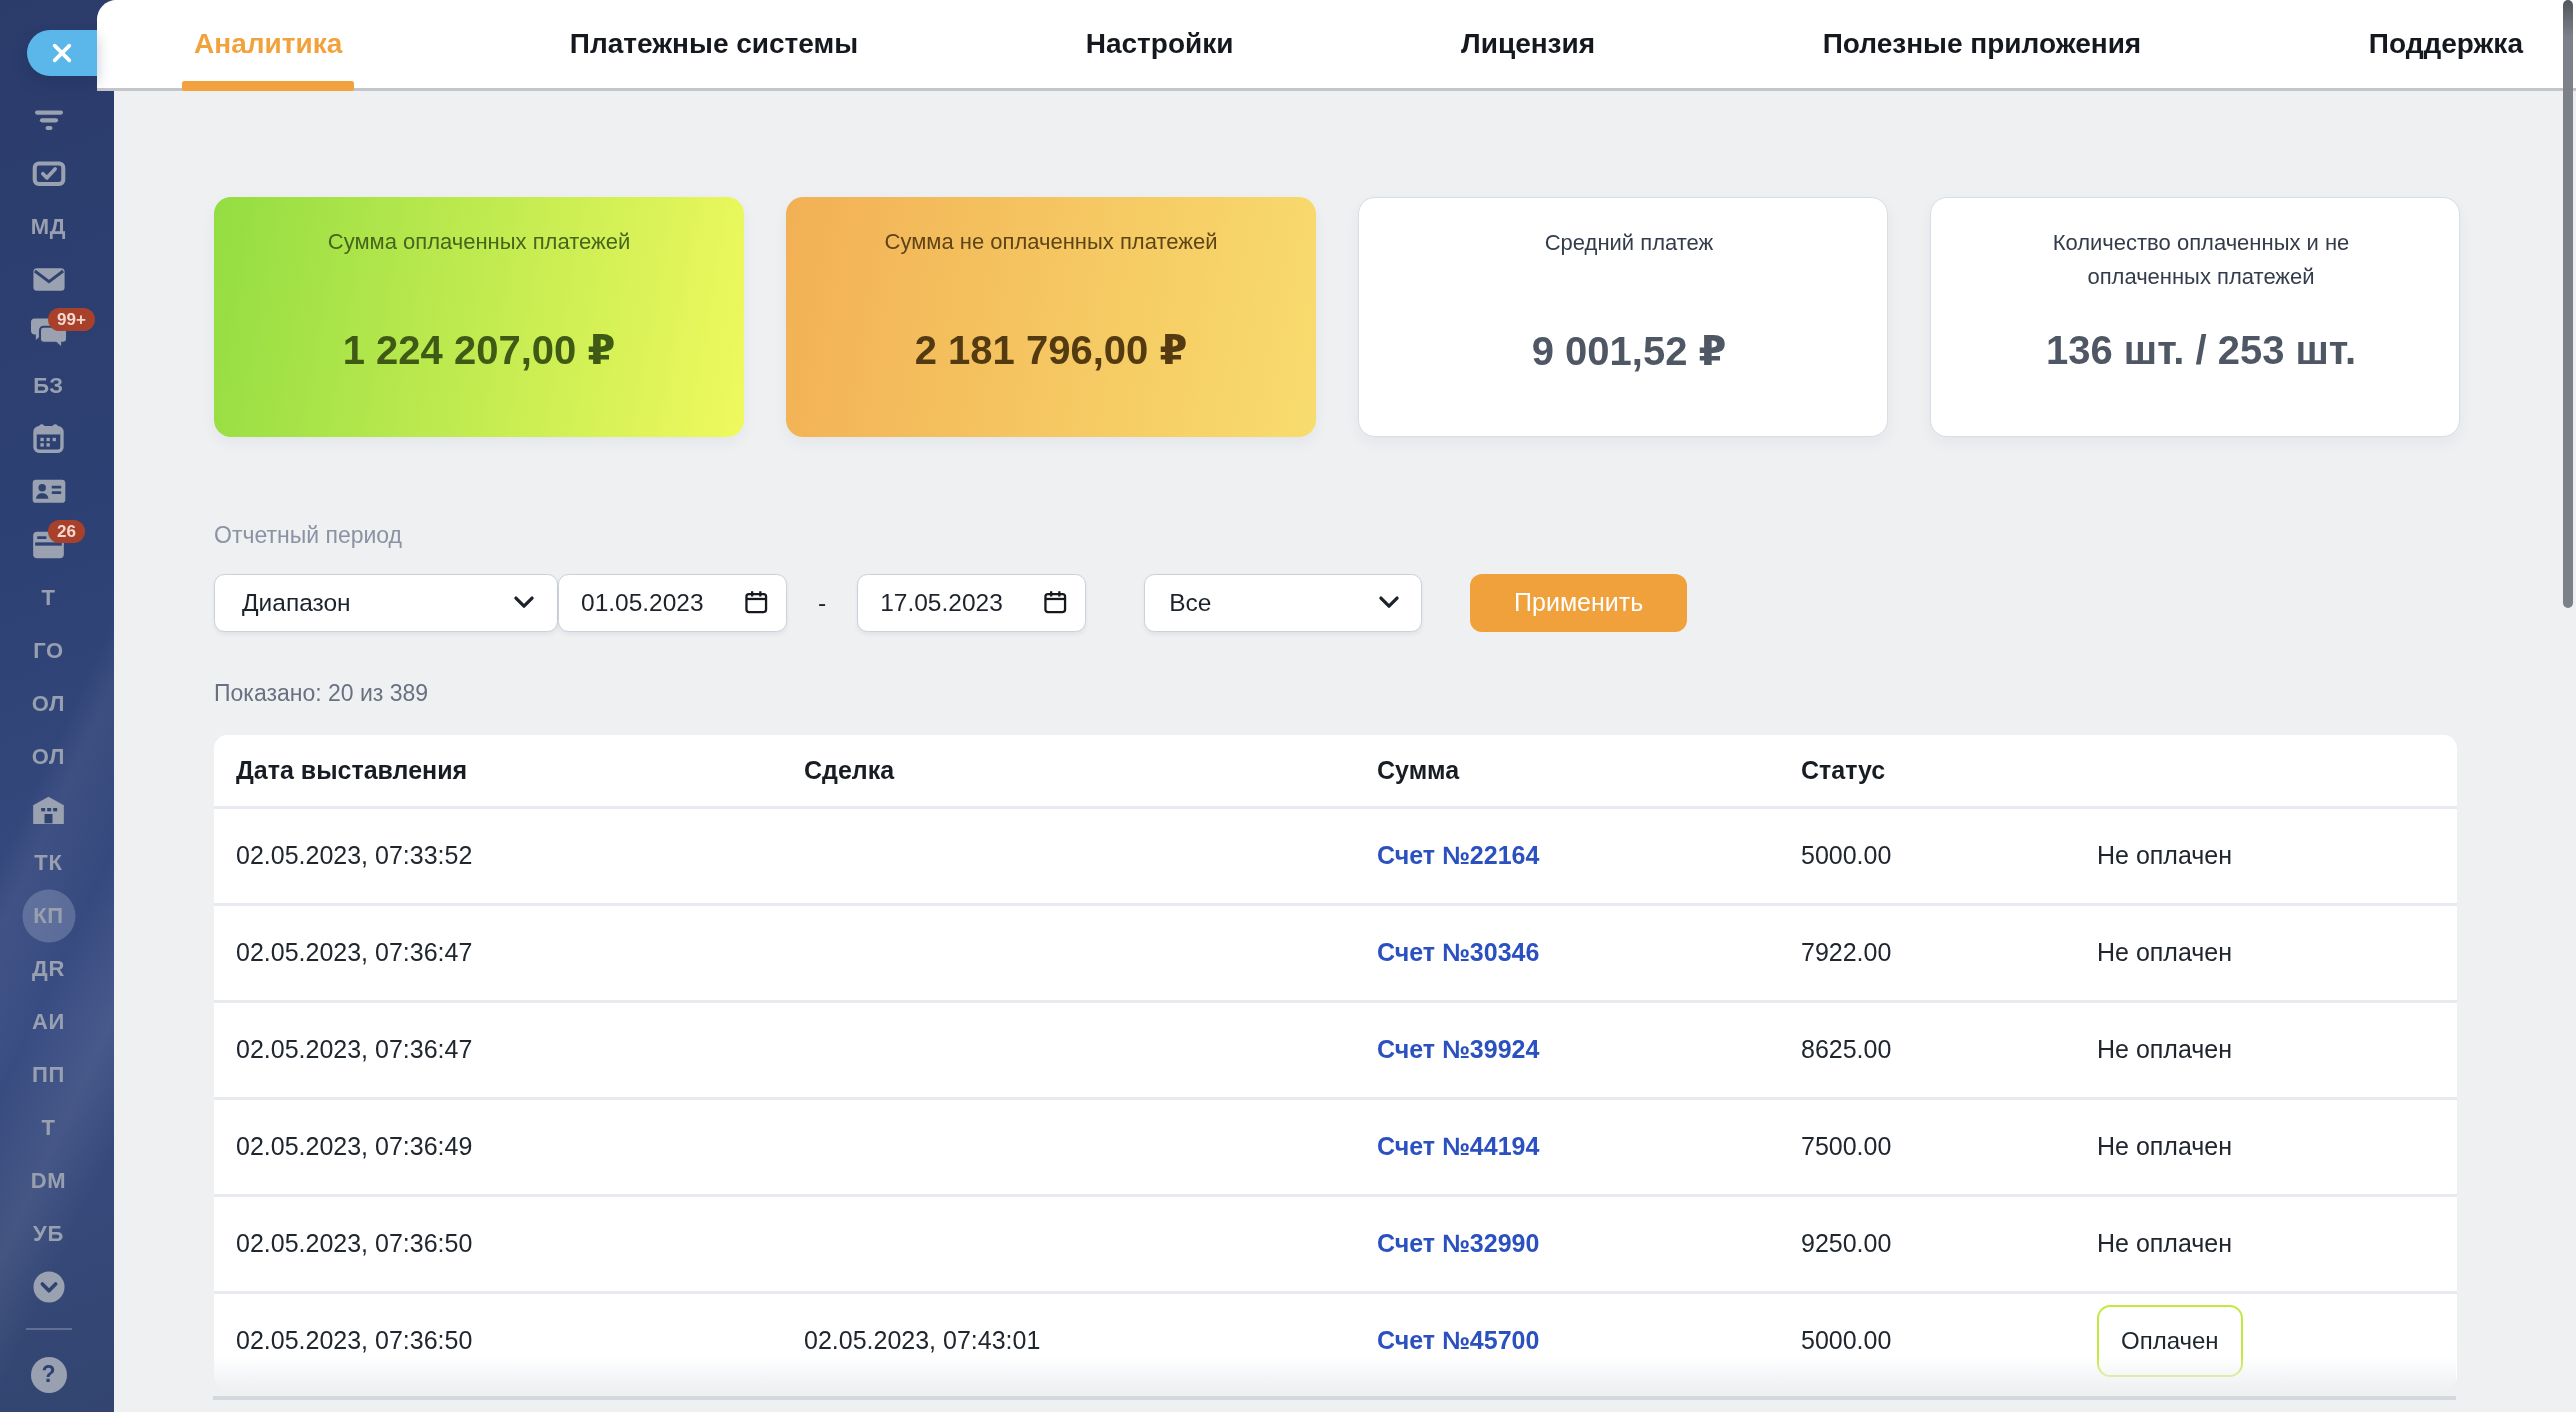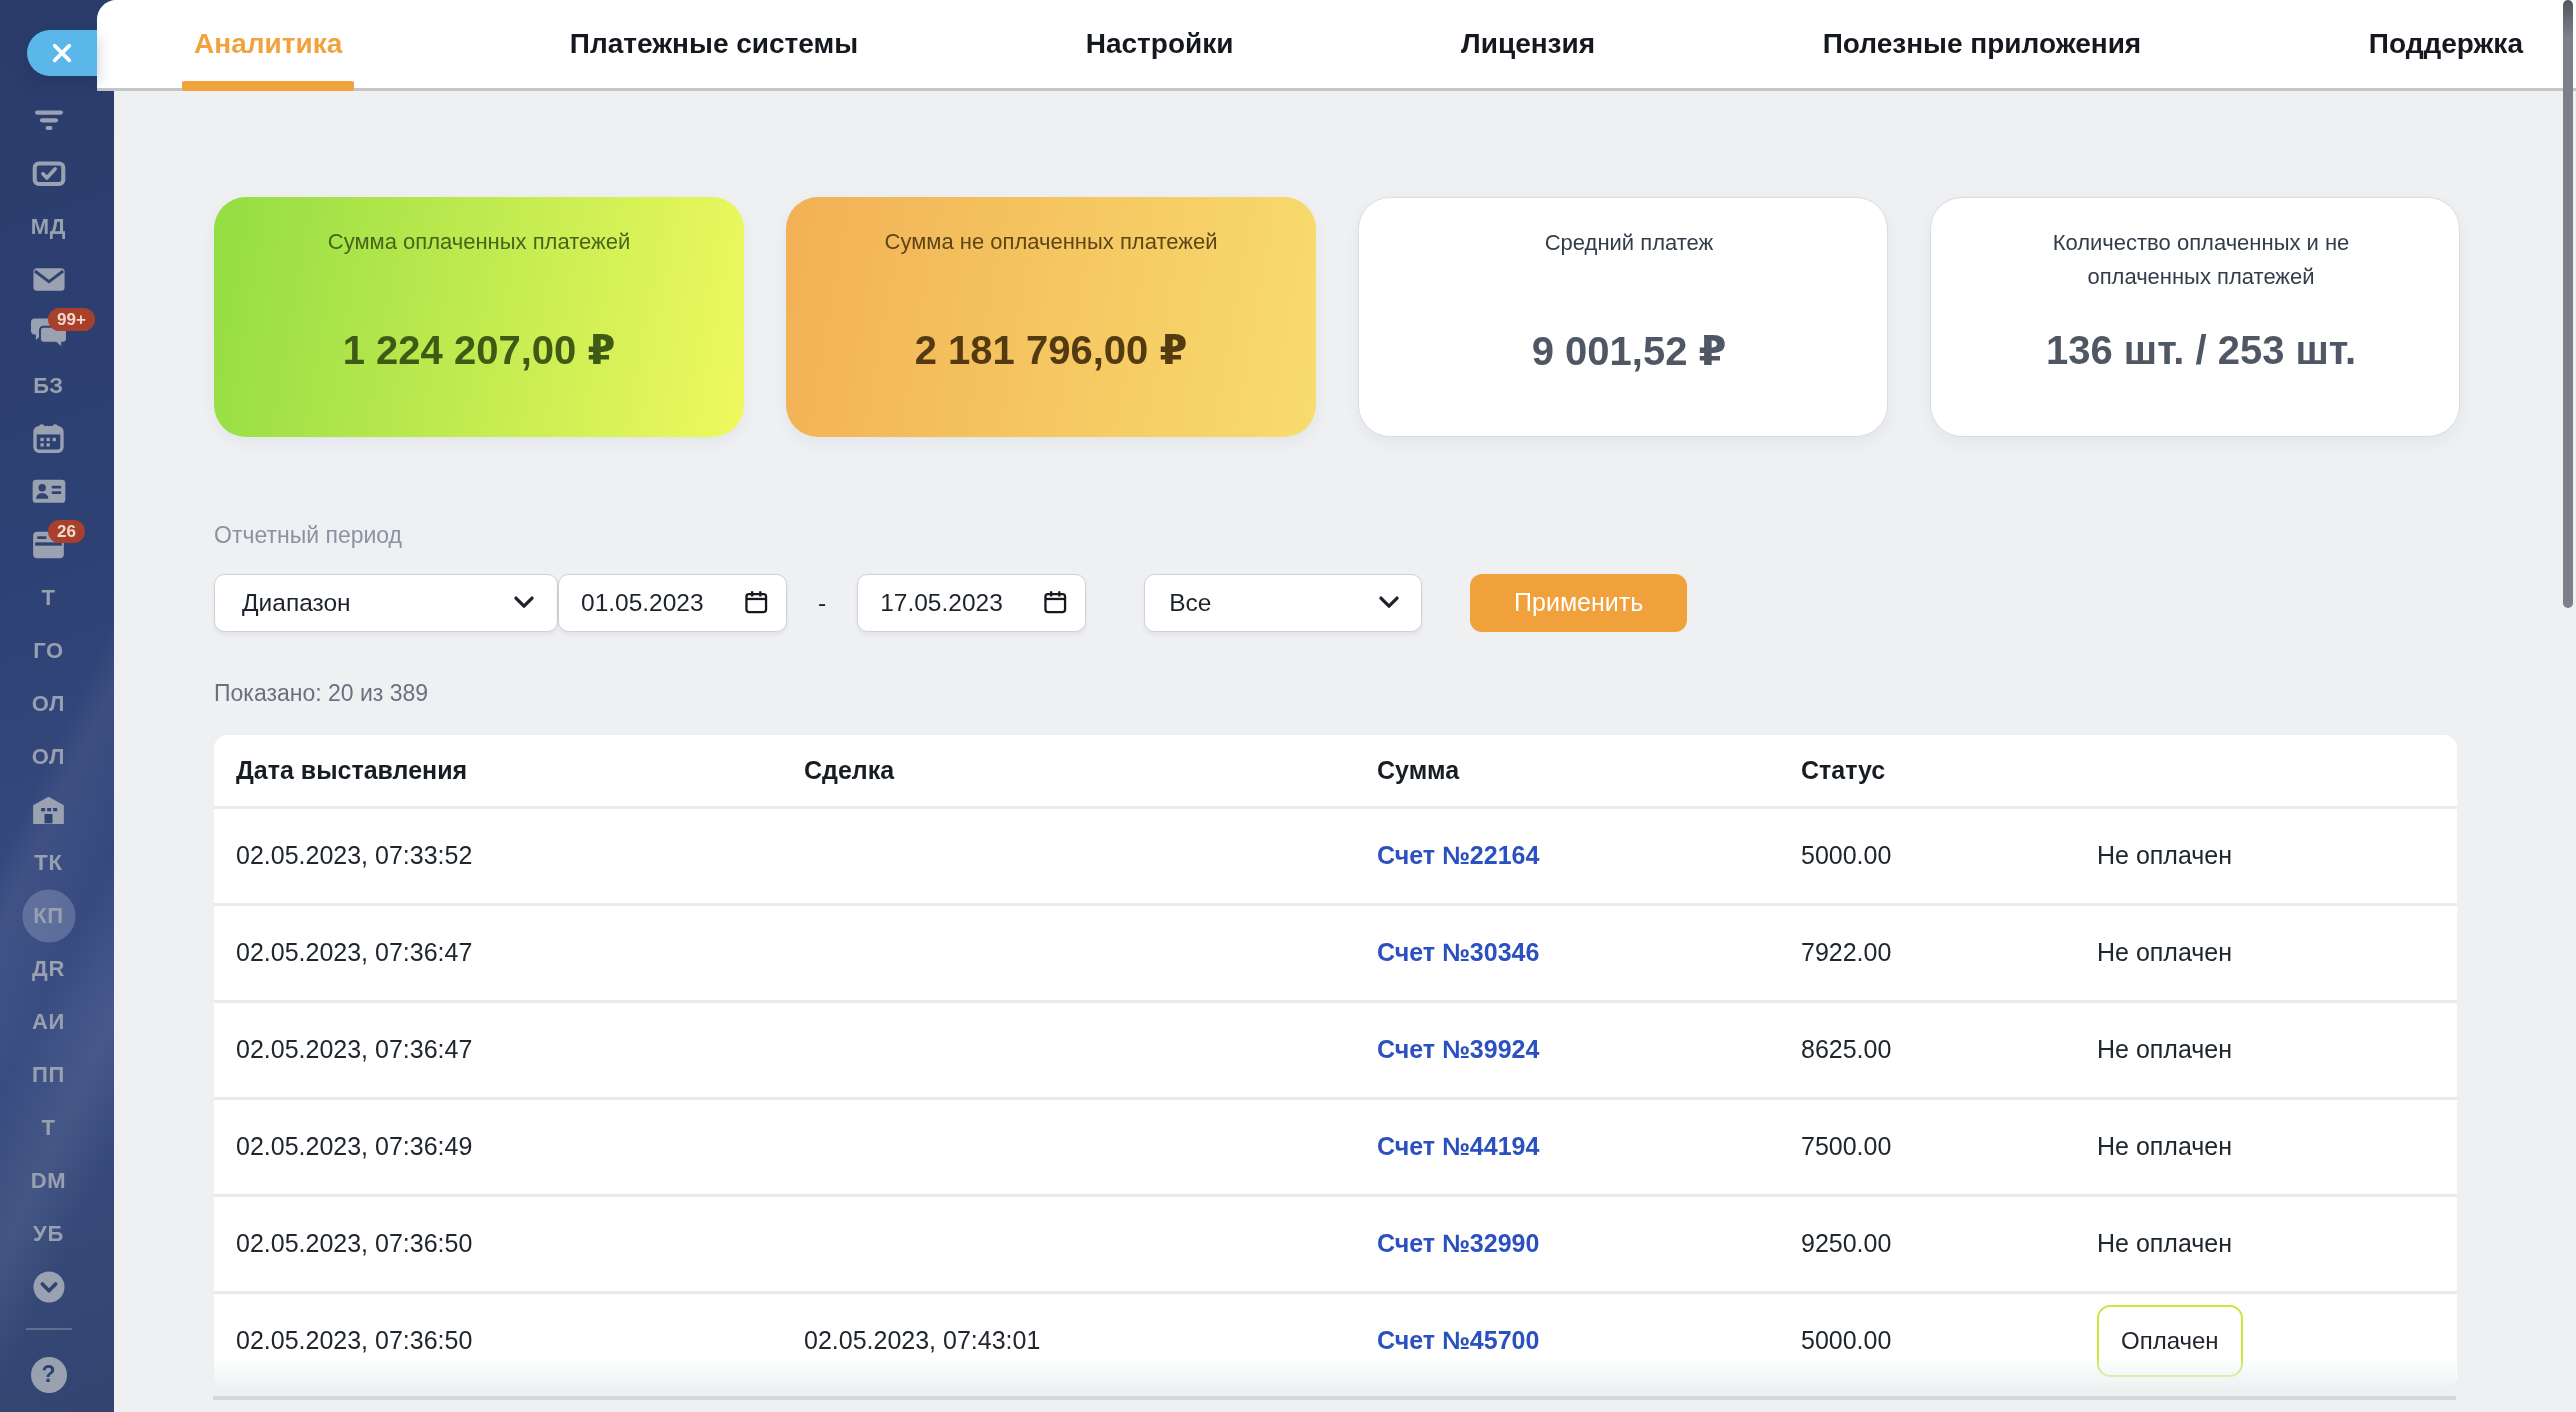--- a/index.html
+++ b/index.html
@@ -33,21 +33,21 @@
   .navbar{position:absolute;left:97px;top:0;right:0;height:91px;background:#fff;
           border-radius:19.3px 0 0 0;display:flex;align-items:stretch;justify-content:space-between;
           padding:0 53px 0 97px;border-bottom:3px solid #c3c5c9;z-index:2;}
   .tab{display:flex;align-items:center;position:relative;font-size:28px;font-weight:700;color:#15191f;cursor:pointer;white-space:nowrap;}
   .tab.active{color:#f2a23c;}
   .tab.active::after{content:"";position:absolute;left:-12px;right:-12px;bottom:-3px;height:9.7px;background:#f2a23c;border-radius:2.2px;}
 
   
   .main{position:absolute;left:97px;top:94px;right:0;bottom:0;padding-left:117px;}
   .cards{display:flex;gap:42px;margin-top:103px;}
-  .card{width:530px;height:240px;border-radius:32px;display:flex;flex-direction:column;align-items:center;
+  .card{width:530px;height:240px;border-radius:17px;display:flex;flex-direction:column;align-items:center;
         padding-top:28px;box-shadow:0 6px 15px rgba(40,50,70,.05);}
   .card--green{background:linear-gradient(100deg,#93dd42 0%,#eff95e 100%);}
   .card--green .card-title{color:#47651c;}
   .card--green .card-value{color:#3f5a15;}
   .card--orange{background:linear-gradient(100deg,#f2b055 0%,#f8dc6e 100%);}
   .card--orange .card-title{color:#5e4516;}
   .card--orange .card-value{color:#533a10;}
   .card--white{background:#fff;border:1.5px solid #d9dde4;padding-left:12px;}
   .card--white .card-title{color:#333c4a;}
   .card--white .card-value{color:#4e5763;}

